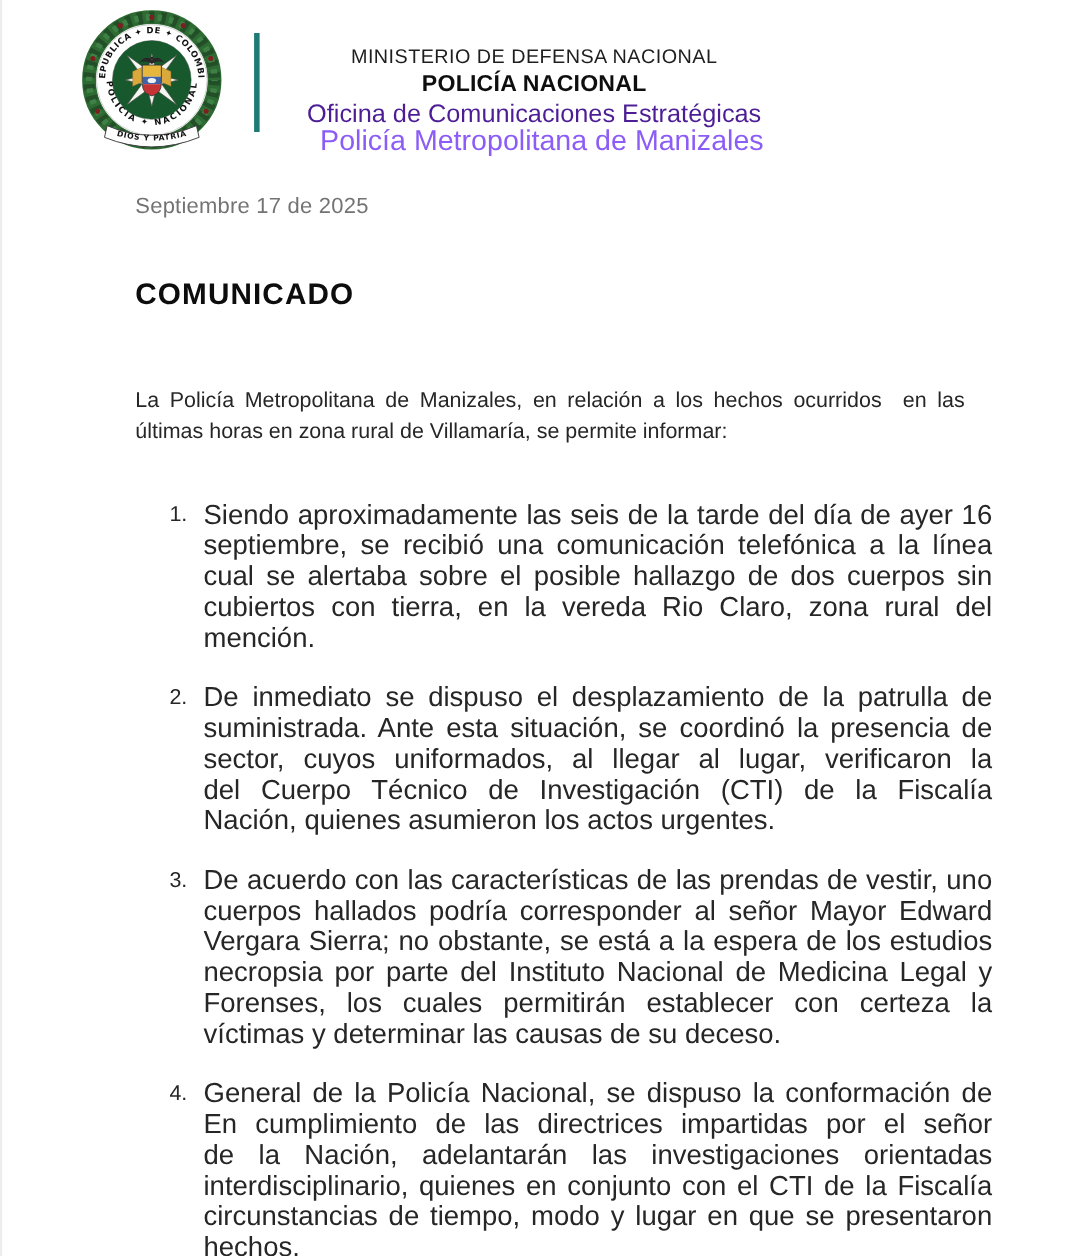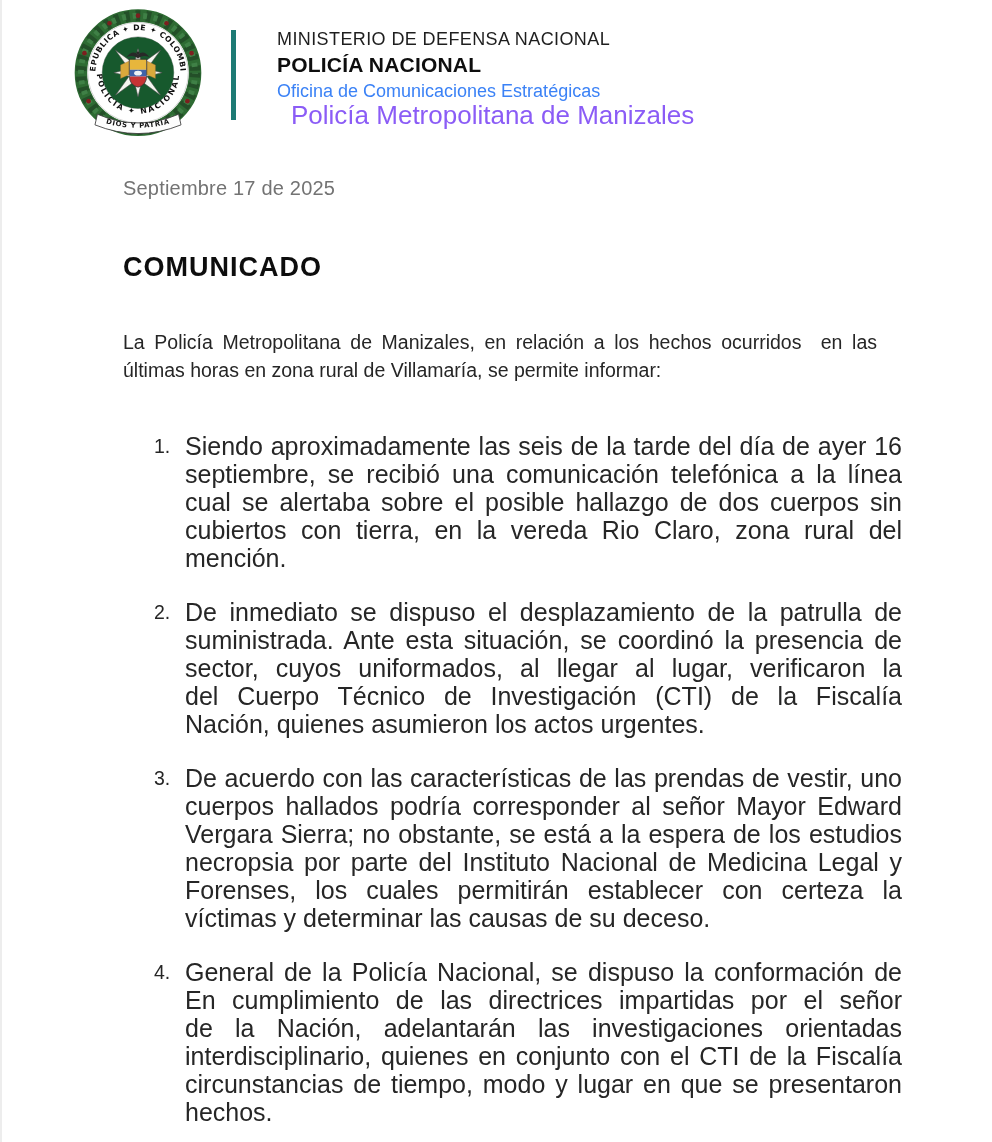--- a/index.html
+++ b/index.html
@@ -12,39 +12,39 @@
     font-family: "Liberation Sans", sans-serif;
     color: #262626;
     overflow: hidden;
     border-left: 2px solid #ededed;
   }
 
   
   .letterhead { position: absolute; left: 0; top: 0; width: 992px; height: 150px; }
   .emblem { position: absolute; left: 57px; top: 5px; width: 158px; height: 145px; }
   .accent-bar { position: absolute; left: 229px; top: 30px; width: 5px; height: 90px; background: #1d7a74; }
-  .head-text { position: absolute; left: 275px; top: 28px; white-space: nowrap; }
+  .head-text { position: absolute; left: 275px; top: 40px; white-space: nowrap; text-align: center; }
   .ministry    { font-size: 18px;  line-height: 22px; letter-spacing: 0.4px; color: #1e1e1e; }
   .institution { font-size: 21px;  line-height: 30px; font-weight: bold; letter-spacing: 0.2px; color: #0e0e0e; }
-  .office      { font-size: 18px; line-height: 23px; color: #3b82f6; }
+  .office      { font-size: 23px; line-height: 23px; color: #4c1d95; }
   .unit        { font-size: 26px; line-height: 24px; color: #8b5cf6; margin-left: 14px; }
 
   
   .content { position: absolute; left: 121px; top: 176px; width: 779px; }
   .doc-date { font-size: 20px; line-height: 24px; color: #737373; letter-spacing: 0.2px; }
   .doc-title {
     margin-top: 52px;
     text-align: left;
     font-size: 27px;
     line-height: 30px;
     font-weight: bold;
     letter-spacing: 1px;
     color: #0d0d0d;
   }
-  .intro { margin-top: 46px; width: 754px; font-size: 19.5px; }
+  .intro { margin-top: 68px; width: 754px; font-size: 19.5px; }
   .numbered-list { margin-top: 48px; }
   .list-item { display: flex; margin-bottom: 26px; padding-left: 31px; }
   .item-number { width: 31px; flex: none; font-size: 19.5px; line-height: 28px; }
   .item-lines { flex: 1 1 auto; min-width: 0; font-size: 25px; }
 
   
   .jline {
     height: 28px;
     line-height: 28px;
     overflow: hidden;

